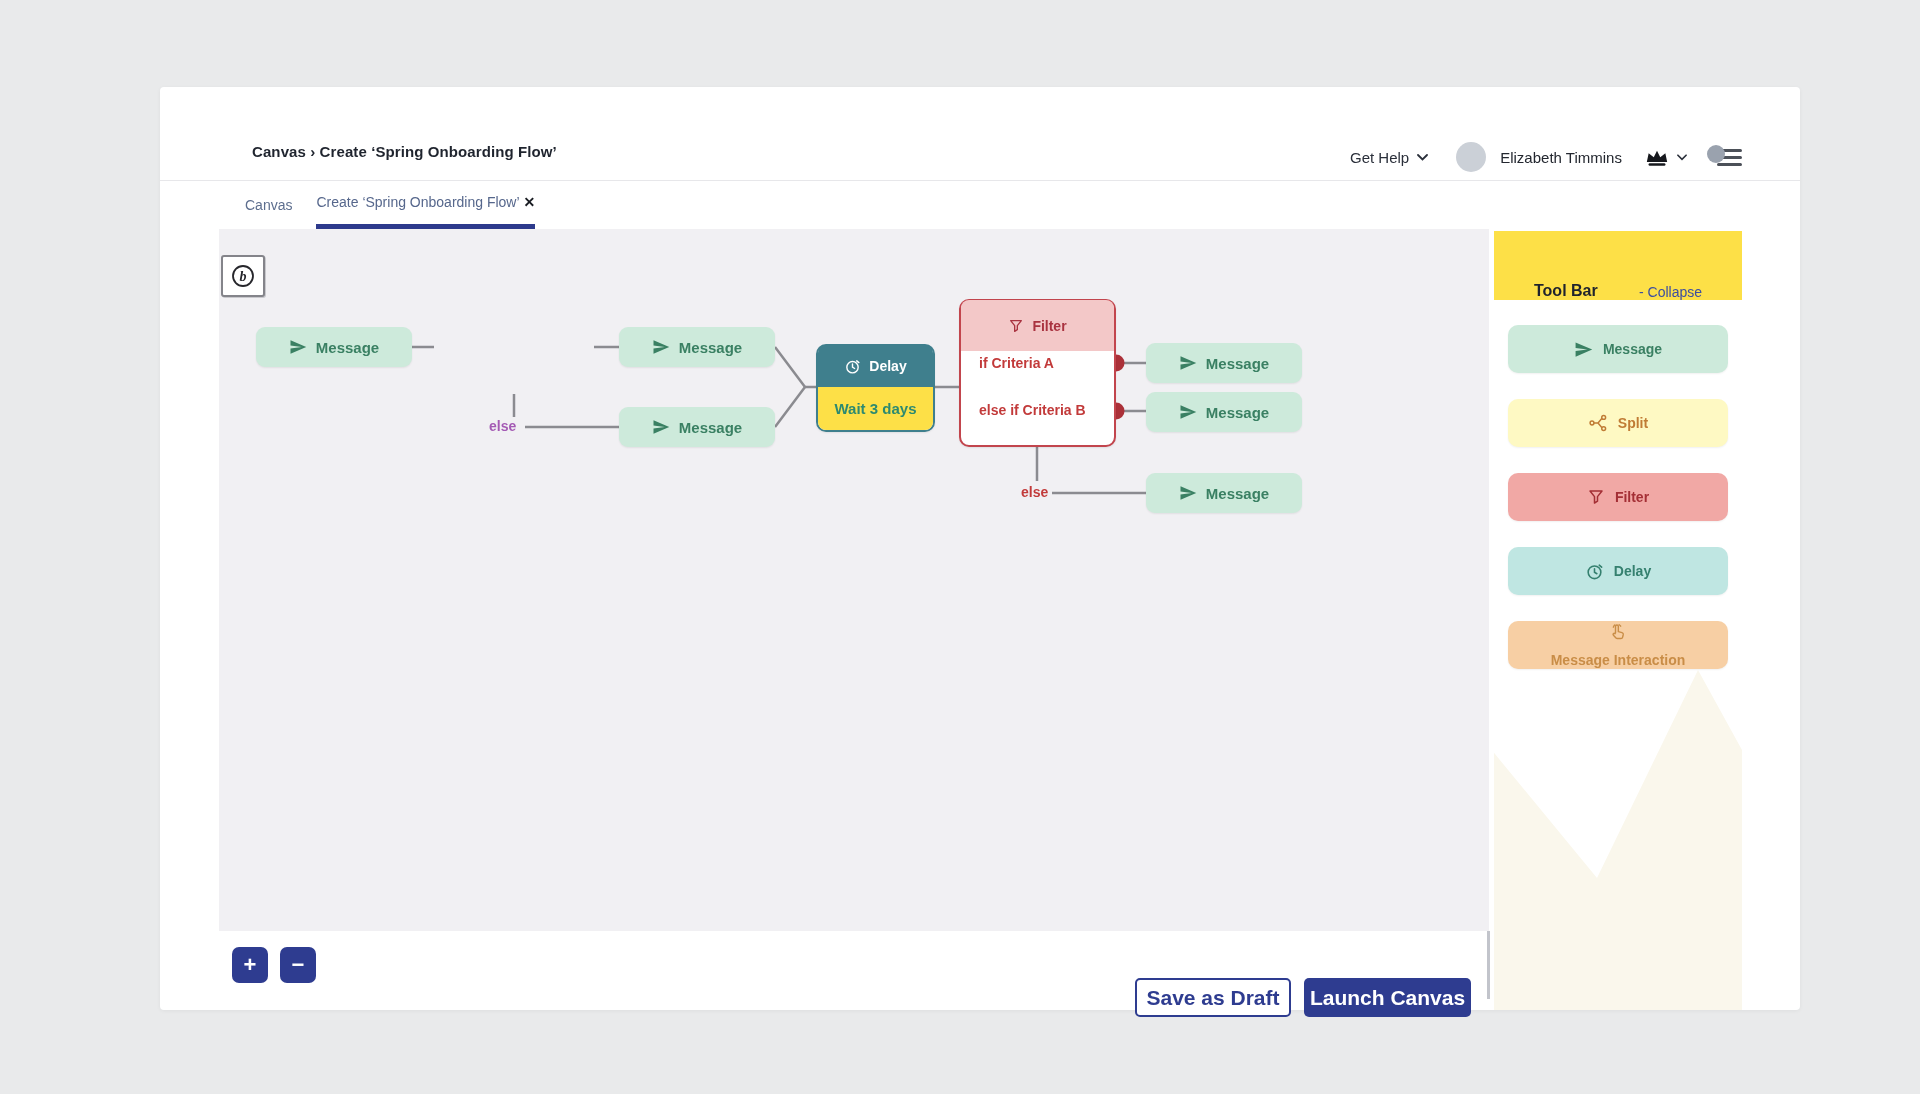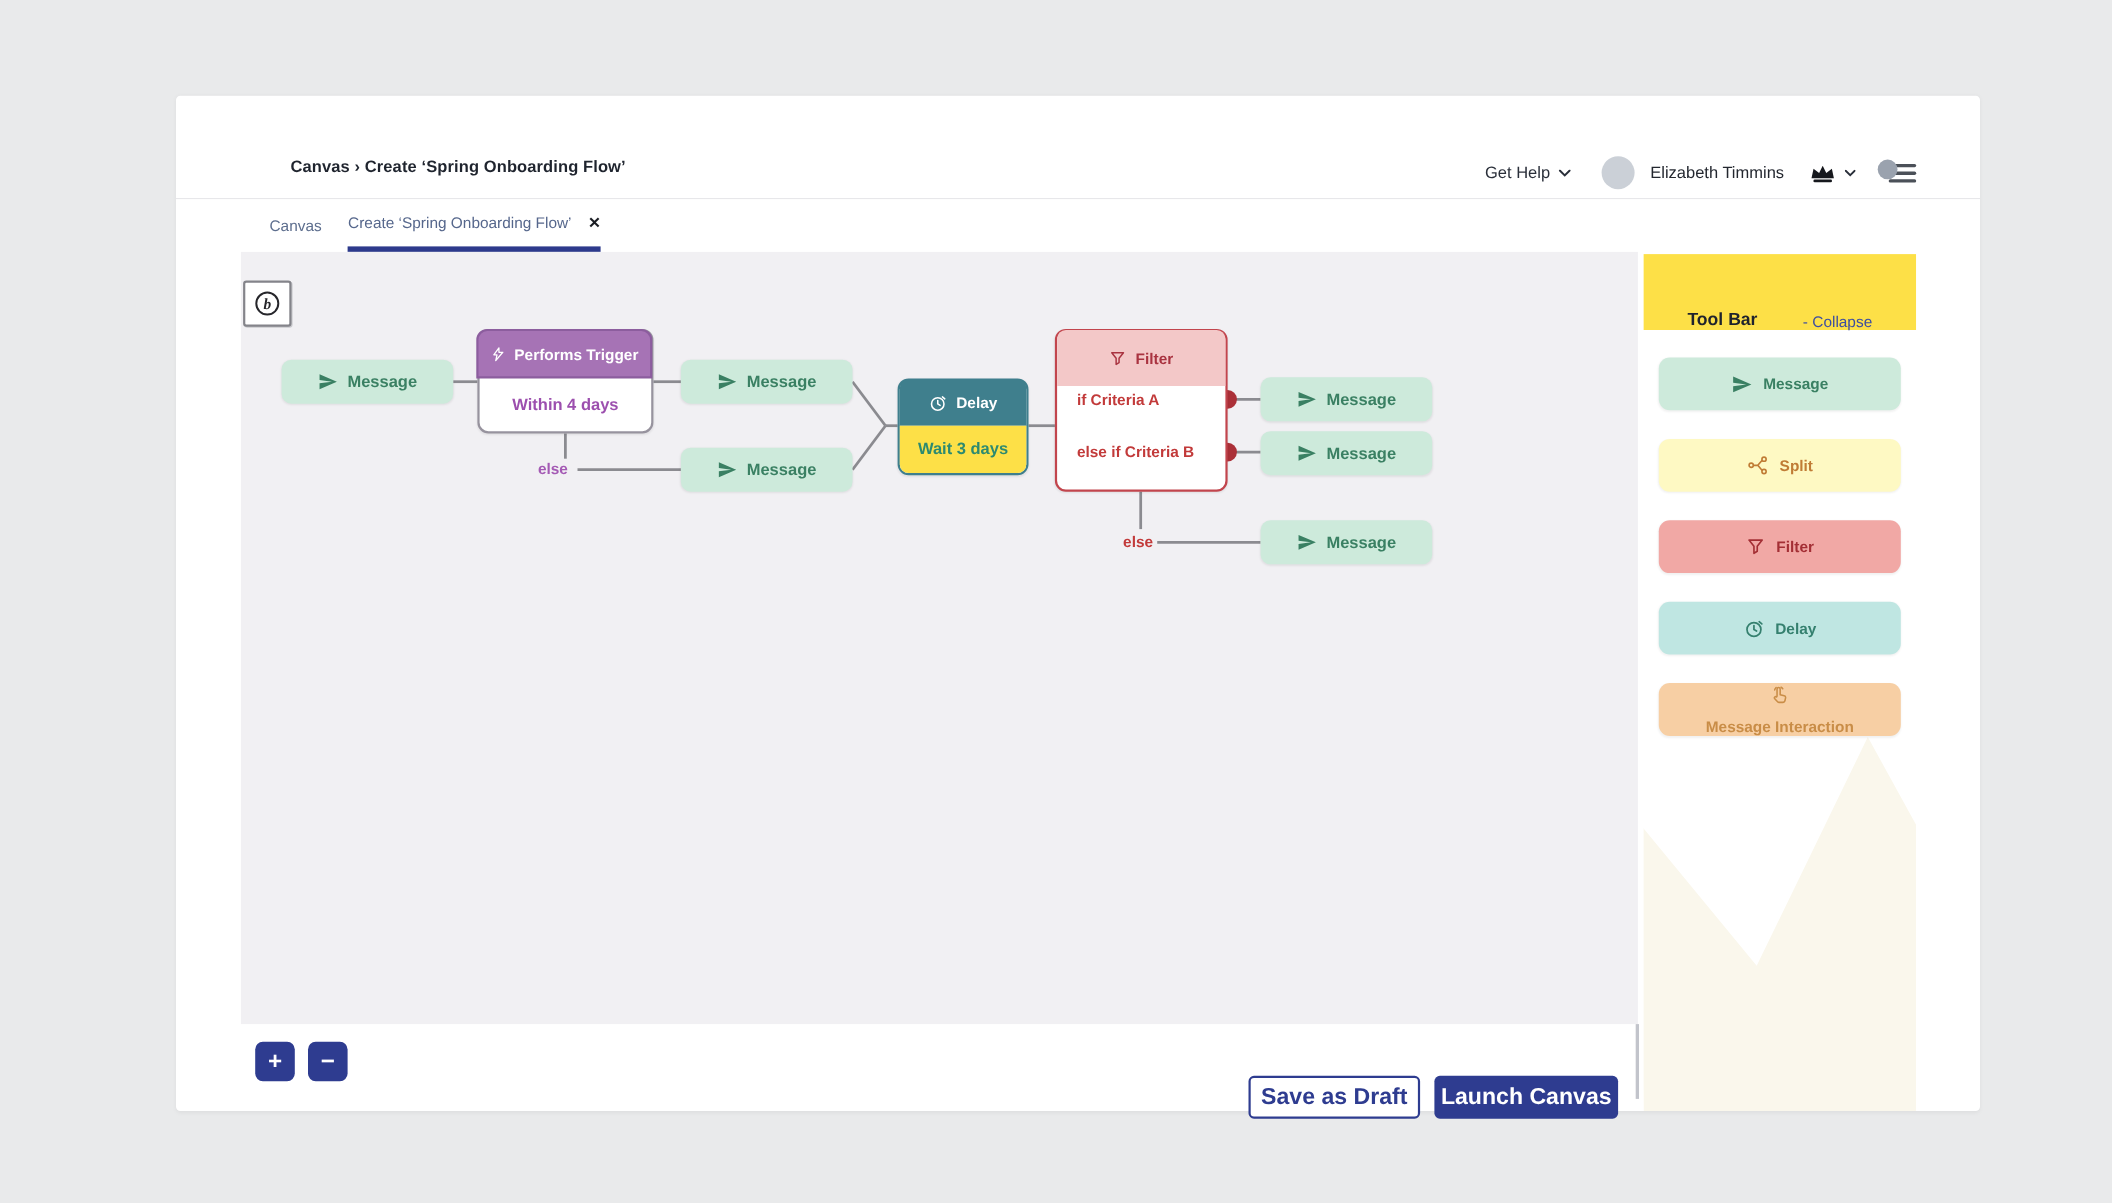--- a/index.html
+++ b/index.html
@@ -11,37 +11,37 @@
     overflow:hidden;
     position:relative;
   }
   .card {
     position:absolute; left:160px; top:87px; width:1640px; height:923px;
     background:#ffffff; border-radius:4px;
     box-shadow:0 1px 4px rgba(0,0,0,0.05);
   }
   
   .breadcrumb {
-    position:absolute; left:104px; top:56px; font-size:15px; font-weight:bold; color:#1f242e;
+    position:absolute; left:92px; top:56px; font-size:15px; font-weight:bold; color:#1f242e;
     letter-spacing:.1px;
   }
   .top-right { position:absolute; top:52px; left:1190px; height:36px; display:flex; align-items:center; }
   .gethelp { display:flex; align-items:center; gap:8px; font-size:15px; color:#2a2f3a; cursor:pointer; }
   .avatar { width:30px; height:30px; border-radius:50%; background:#cbd0d7; margin-left:28px; }
   .username { margin-left:14px; font-size:15px; color:#23272f; }
   .crown-wrap { display:flex; align-items:center; gap:7px; margin-left:22px; cursor:pointer; }
   .burger { position:relative; width:38px; height:26px; margin-left:20px; cursor:pointer; }
   .burger .dot { position:absolute; left:0; top:1px; width:18px; height:18px; border-radius:50%; background:#9aa2ae; }
   .burger .l { position:absolute; left:10px; width:25px; height:3px; background:#4b5058; border-radius:2px; }
   .burger .l1{ top:5px; } .burger .l2{ top:12px; } .burger .l3{ top:19px; }
   .topline { position:absolute; left:0; right:0; top:93px; height:1px; background:#e7e7ea; }
   
   .tabrow { position:absolute; left:85px; top:94px; height:48px; display:flex; align-items:stretch; gap:24px; }
   .tab { display:flex; align-items:center; font-size:14px; color:#5d6e8e; cursor:pointer; }
-  .tab.active { color:#56678c; border-bottom:5px solid #2d3a8c; gap:15px; padding-bottom:2px; }
+  .tab.active { color:#56678c; border-bottom:5px solid #2d3a8c; gap:4px; padding-bottom:2px; }
   .tab .x { font-size:14px; font-weight:bold; color:#191c22; line-height:1; cursor:pointer; }
   
   .canvas {
     position:absolute; left:59px; top:142px; width:1270px; height:702px;
     background:#f1f0f3;
   }
   .wires { position:absolute; left:0; top:0; }
   .logo-box {
     position:absolute; left:2px; top:26px; width:44px; height:42px; background:#fff;
     border:2px solid #84848a; border-radius:3px; display:flex; align-items:center; justify-content:center;
@@ -173,29 +173,20 @@
       </svg>
     </div>
 
     <div class="node msg" style="left:37px; top:98px;">
       <svg width="18" height="18" viewBox="0 0 24 24">
           <path d="M2 21 L23 12 L2 3 L2 10 L17 12 L2 14 Z" fill="#3a8063"></path>
         </svg>
       <span>Message</span>
     </div>
 
-    <div class="node block trigger" style="left:215px; top:70px;">
-      <div class="node-head">
-        <svg width="14" height="18" viewBox="0 0 24 24">
-            <path d="M13 2 L5 13 H10 L8 22 L19 9 H13 Z" fill="none" stroke="#ffffff" stroke-width="2" stroke-linejoin="round"></path>
-          </svg>
-        <span>Performs Trigger</span>
-      </div>
-      <div class="node-body">Within 4 days</div>
-    </div>
 
     <div class="node msg" style="left:400px; top:98px;">
       <svg width="18" height="18" viewBox="0 0 24 24">
           <path d="M2 21 L23 12 L2 3 L2 10 L17 12 L2 14 Z" fill="#3a8063"></path>
         </svg>
       <span>Message</span>
     </div>
 
     <div class="else-label else-purple" style="left:270px; top:189px;">else</div>
     <div class="node msg" style="left:400px; top:178px;">

